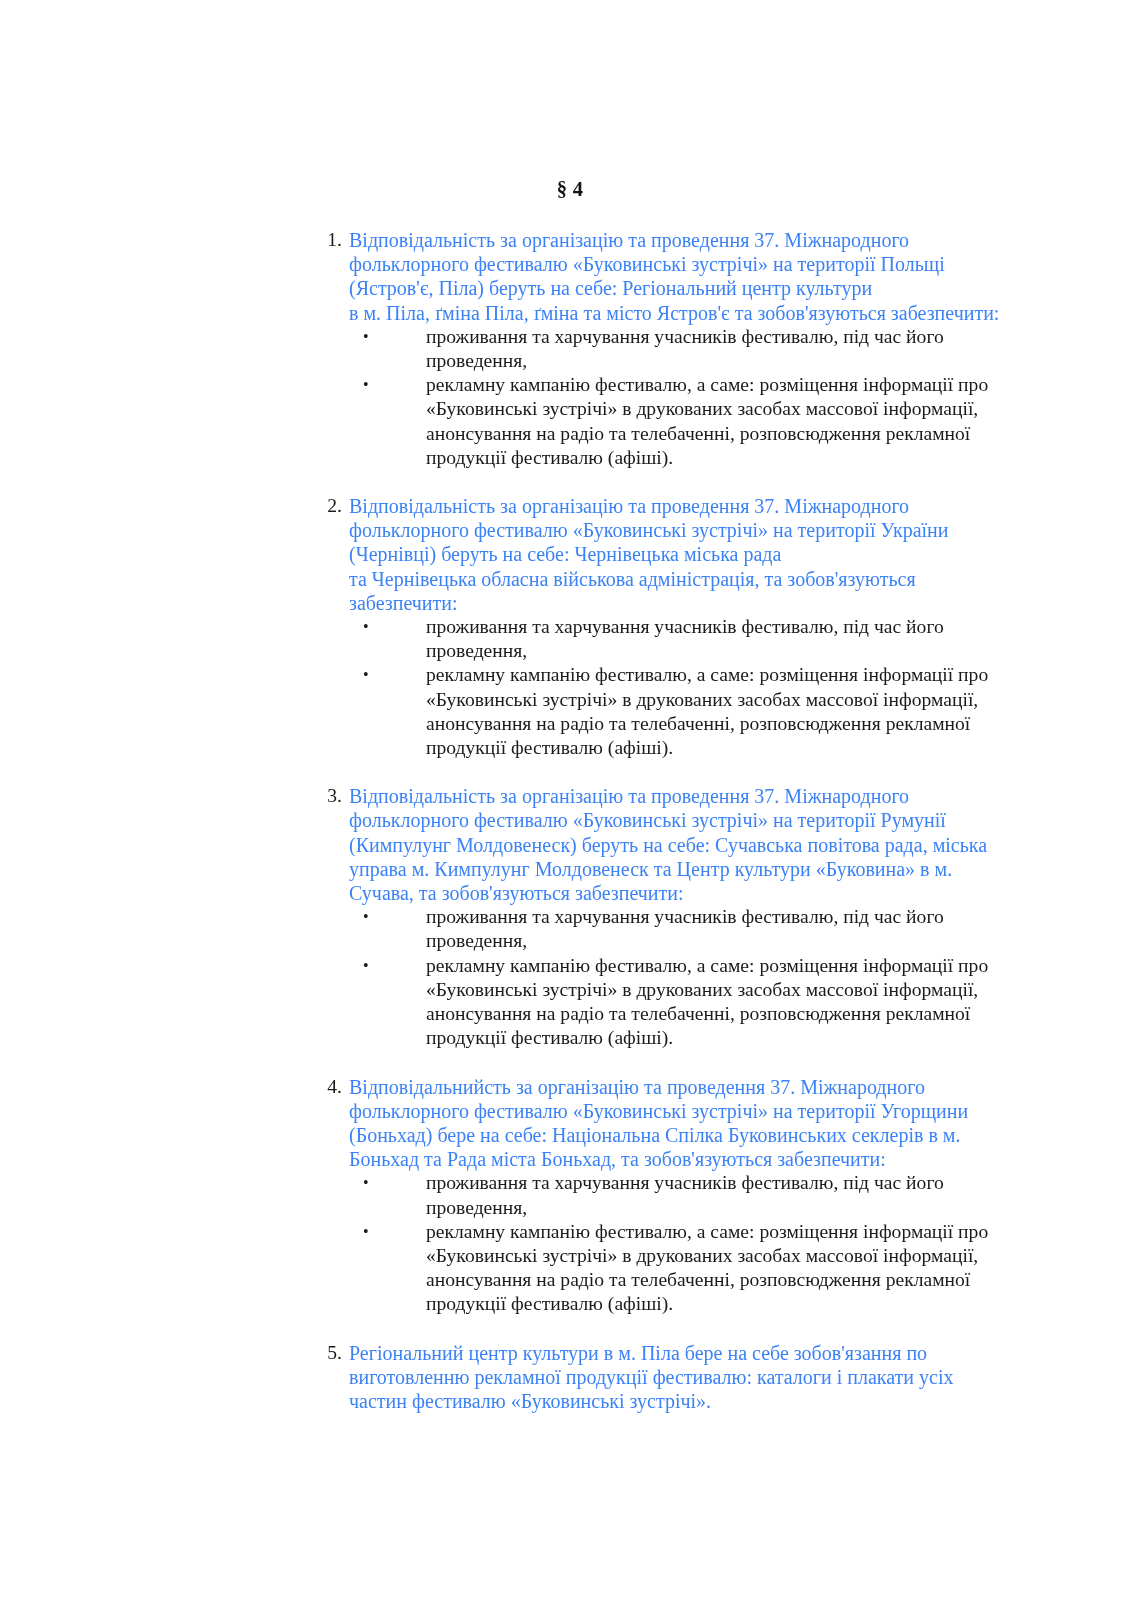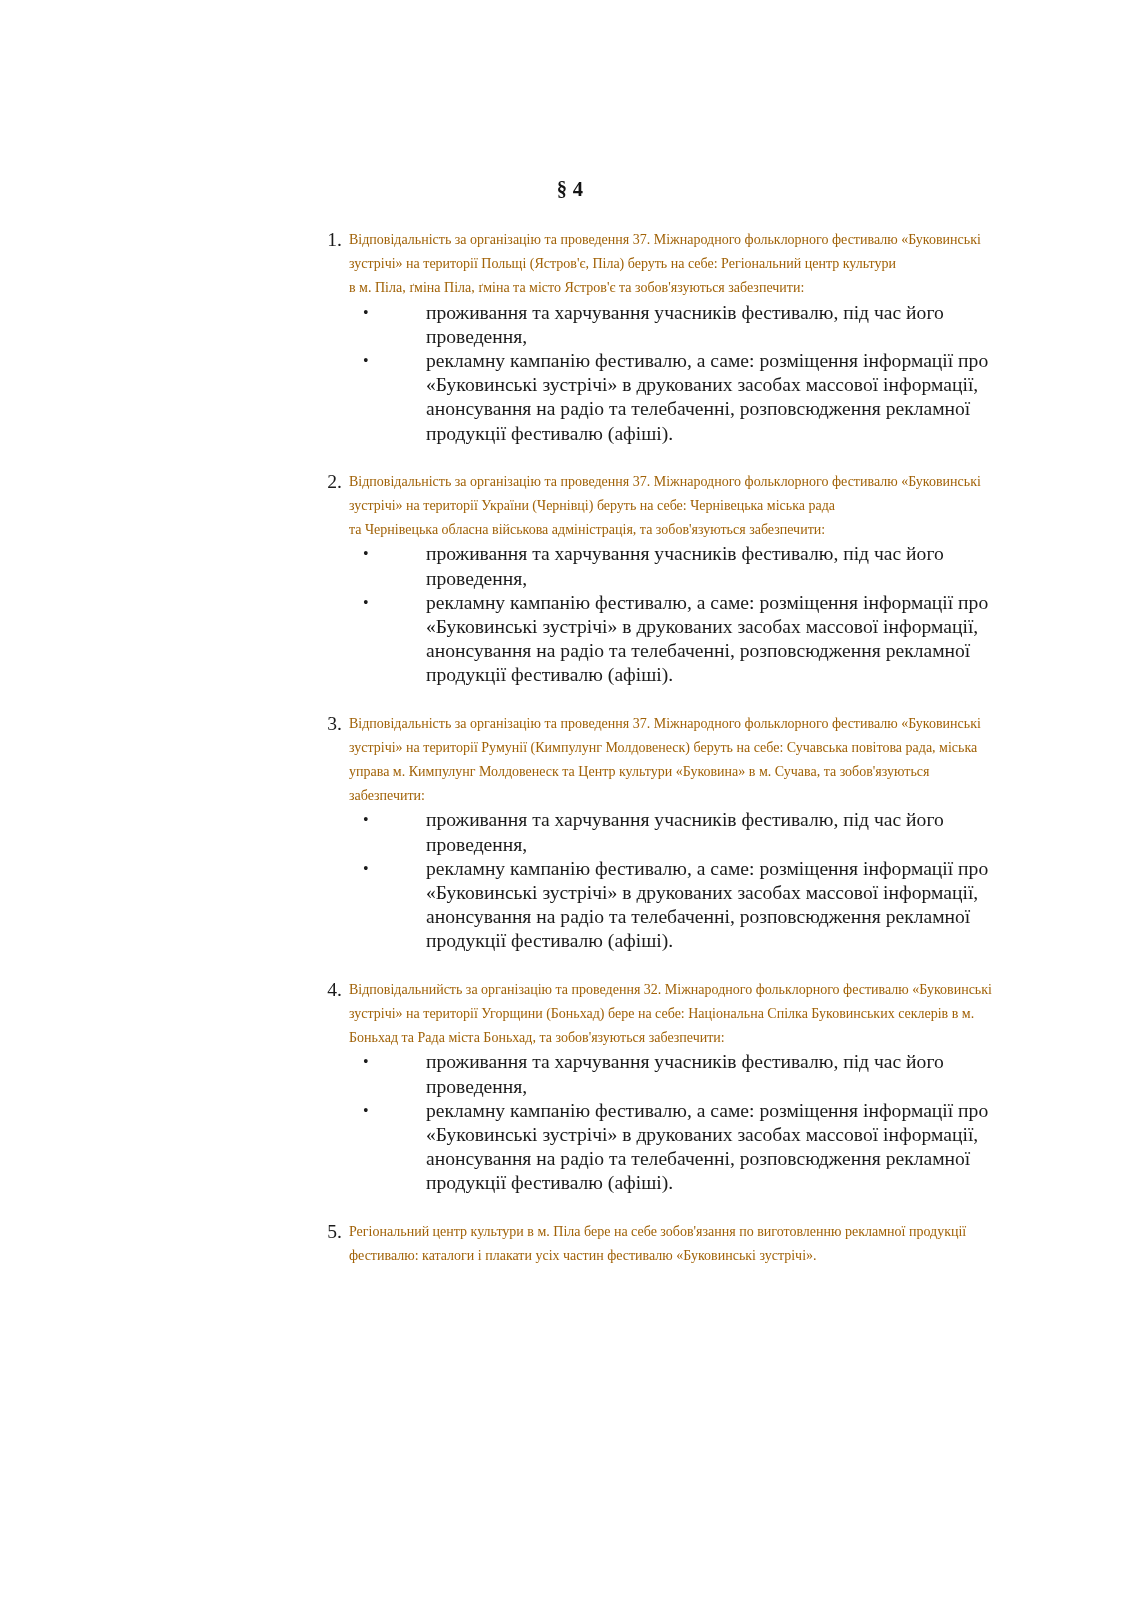--- a/index.html
+++ b/index.html
@@ -52,23 +52,23 @@
     position: absolute;
     left: 0;
     top: 0;
     width: 24px;
     text-align: right;
     font-size: 19.6px;
     line-height: 24.2px;
     color: #1b1b1b;
   }
   .item-text {
-    font-size: 14px;
+    font-size: 20px;
     line-height: 24.2px;
-    color: #a16207;
+    color: #3b82f6;
     white-space: pre-line;
   }
   ul.sublist {
     list-style: none;
     margin: 0;
     padding: 0;
   }
   li.subitem {
     position: relative;
     padding-left: 26px;
@@ -137,21 +137,21 @@
               <span class="sub-text">проживання та харчування учасників фестивалю, під час його проведення,</span>
             </li>
             <li class="subitem">
               <span class="bullet-mark">•</span>
               <span class="sub-text">рекламну кампанію фестивалю, а саме: розміщення інформації про «Буковинські зустрічі» в друкованих засобах массової інформації, анонсування на радіо та телебаченні, розповсюдження рекламної продукції фестивалю (афіші).</span>
             </li>
           </ul>
         </li>
         <li class="item">
           <span class="item-number">4.</span>
-          <div class="item-text">Відповідальнийсть за організацію та проведення 32. Міжнародного фольклорного фестивалю «Буковинські зустрічі» на території Угорщини (Боньхад) бере на себе: Національна Спілка Буковинських секлерів в м. Боньхад та Рада міста Боньхад, та зобов'язуються забезпечити:</div>
+          <div class="item-text">Відповідальнийсть за організацію та проведення 37. Міжнародного фольклорного фестивалю «Буковинські зустрічі» на території Угорщини (Боньхад) бере на себе: Національна Спілка Буковинських секлерів в м. Боньхад та Рада міста Боньхад, та зобов'язуються забезпечити:</div>
           <ul class="sublist">
             <li class="subitem">
               <span class="bullet-mark">•</span>
               <span class="sub-text">проживання та харчування учасників фестивалю, під час його проведення,</span>
             </li>
             <li class="subitem">
               <span class="bullet-mark">•</span>
               <span class="sub-text">рекламну кампанію фестивалю, а саме: розміщення інформації про «Буковинські зустрічі» в друкованих засобах массової інформації, анонсування на радіо та телебаченні, розповсюдження рекламної продукції фестивалю (афіші).</span>
             </li>
           </ul>

